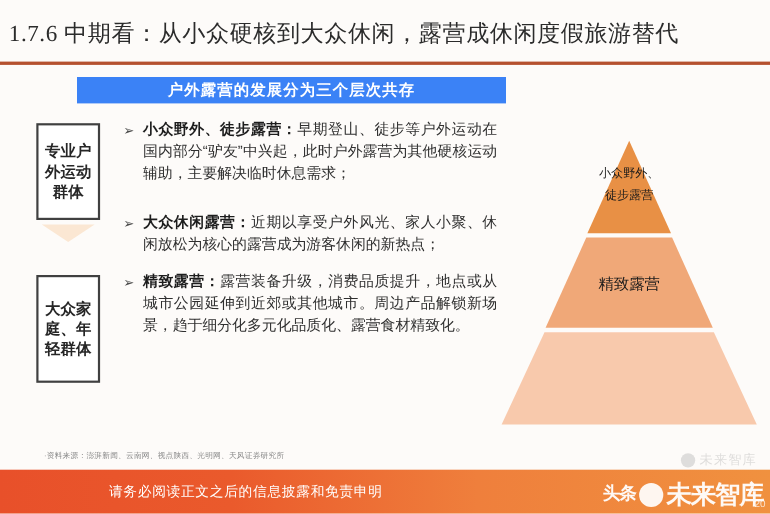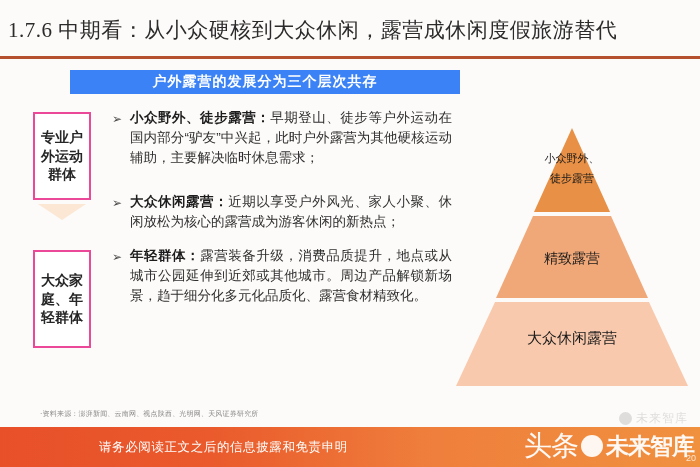--- a/index.html
+++ b/index.html
@@ -51,21 +51,21 @@
     align-items: center;
     justify-content: center;
     letter-spacing: 1px;
   }
 
   
   .group-box {
     position: absolute;
     left: 33px;
     width: 58px;
-    border: 2px solid #ec4899;
+    border: 2px solid #404040;
     background: #ffffff;
     display: flex;
     align-items: center;
     justify-content: center;
     box-sizing: border-box;
   }
   .group-box .vtext {
     writing-mode: horizontal-tb;
     text-align: center;
     font-size: 14px;
@@ -211,22 +211,22 @@
   }
   .wm-big {
     position: absolute;
     right: 6px;
     bottom: 2px;
     display: flex;
     align-items: center;
     pointer-events: none;
   }
   .wm-big .wm-head {
-    font-size: 28px;
-    font-weight: normal;
+    font-size: 16px;
+    font-weight: bold;
     color: #ffffff;
     opacity: 0.95;
     letter-spacing: -1px;
     margin-left: 37px;
   }
   .wm-big .wm-logo {
     width: 22px; height: 22px;
     border-radius: 50%;
     background: rgba(255,255,255,0.92);
     margin: 0 3px;
@@ -273,40 +273,39 @@
     <span class="bullet-body"><span class="bullet-lead">小众野外、徒步露营：</span><span>早期登山、徒步等户外运动在国内部分“驴友”中兴起，此时户外露营为其他硬核运动辅助，主要解决临时休息需求；</span></span>
   </div>
 
   <div class="bullet" style="margin-top:24px;">
     <span class="bullet-marker">➢</span>
     <span class="bullet-body"><span class="bullet-lead">大众休闲露营：</span><span>近期以享受户外风光、家人小聚、休闲放松为核心的露营成为游客休闲的新热点；</span></span>
   </div>
 
   <div class="bullet">
     <span class="bullet-marker">➢</span>
-    <span class="bullet-body"><span class="bullet-lead">年轻群体：</span><span>露营装备升级，消费品质提升，地点或从城市公园延伸到近郊或其他城市。周边产品解锁新场景，趋于细分化多元化品质化、露营食材精致化。</span></span>
+    <span class="bullet-body"><span class="bullet-lead">精致露营：</span><span>露营装备升级，消费品质提升，地点或从城市公园延伸到近郊或其他城市。周边产品解锁新场景，趋于细分化多元化品质化、露营食材精致化。</span></span>
   </div>
 
 </div>
 
 <div class="pyramid">
   <svg width="240" height="262" viewBox="0 0 240 262" xmlns="http://www.w3.org/2000/svg">
 
     <polygon id="pyr-top" points="120,2 158,86 82,86" fill="#E89045"></polygon>
 
     <polygon id="pyr-mid" points="81,90 159,90 196,172 44,172" fill="#F0A878"></polygon>
 
     <polygon id="pyr-bot" points="43,176 197,176 236,260 4,260" fill="#F8C9AC"></polygon>
   </svg>
   <div class="pyr-label" id="pyr-label-top">
     <div>小众野外、</div>
     <div>徒步露营</div>
   </div>
   <div class="pyr-label" id="pyr-label-mid">精致露营</div>
-  <div class="pyr-label" id="pyr-label-bot">大众休闲露营</div>
 </div>
 
 <div class="source-note">·资料来源：澎湃新闻、云南网、视点陕西、光明网、天风证券研究所</div>
 
 <div class="wm-faint">
   <span class="wm-dot"></span>
   <span class="wm-txt">未来智库</span>
 </div>
 
 <div class="footer-bar">

